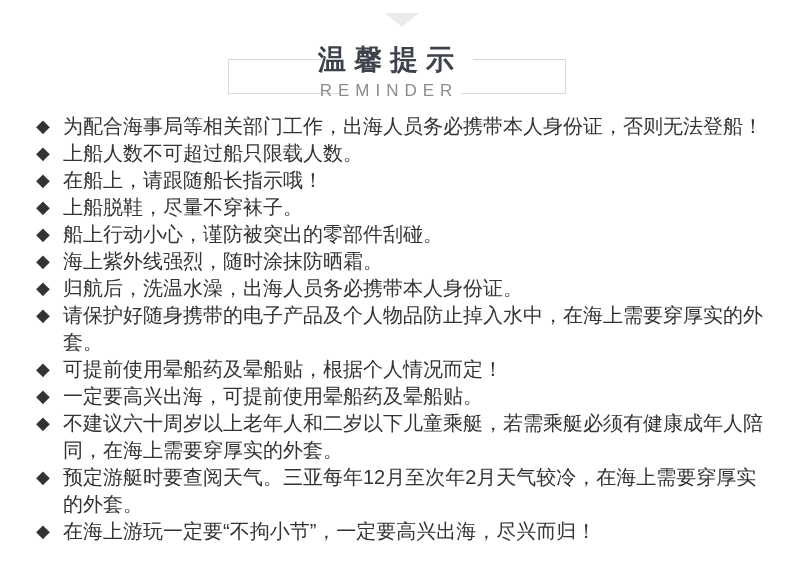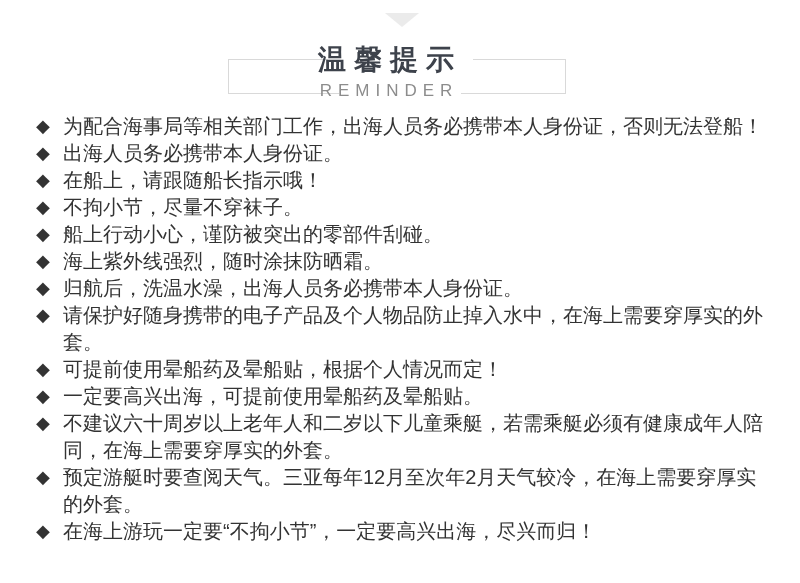--- a/index.html
+++ b/index.html
@@ -96,29 +96,29 @@
   <h1 class="title">温馨提示</h1>
   <div class="subtitle">REMINDER</div>
 
   <ul class="list">
       <li class="item">
         <span class="bullet">◆</span>
         <span class="text">为配合海事局等相关部门工作，出海人员务必携带本人身份证，否则无法登船！</span>
       </li>
       <li class="item">
         <span class="bullet">◆</span>
-        <span class="text">出海人员务必携带本人身份证。</span>
+        <span class="text">上船人数不可超过船只限载人数。</span>
       </li>
       <li class="item">
         <span class="bullet">◆</span>
         <span class="text">在船上，请跟随船长指示哦！</span>
       </li>
       <li class="item">
         <span class="bullet">◆</span>
-        <span class="text">不拘小节，尽量不穿袜子。</span>
+        <span class="text">上船脱鞋，尽量不穿袜子。</span>
       </li>
       <li class="item">
         <span class="bullet">◆</span>
         <span class="text">船上行动小心，谨防被突出的零部件刮碰。</span>
       </li>
       <li class="item">
         <span class="bullet">◆</span>
         <span class="text">海上紫外线强烈，随时涂抹防晒霜。</span>
       </li>
       <li class="item">

